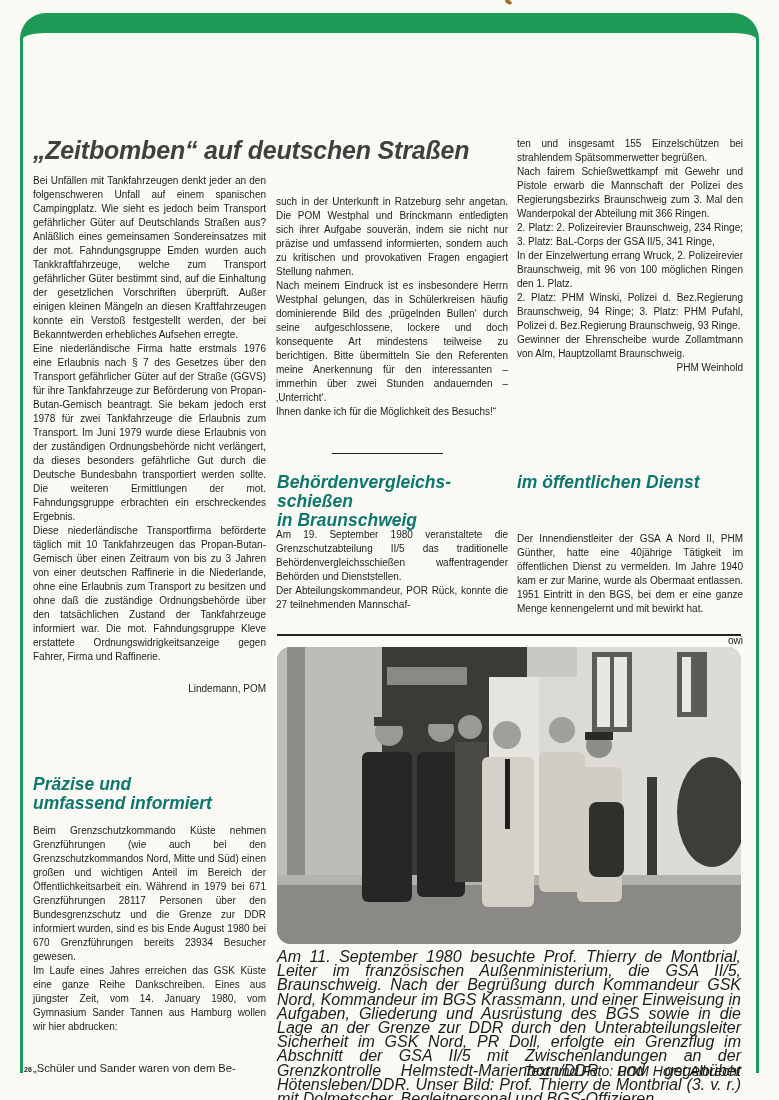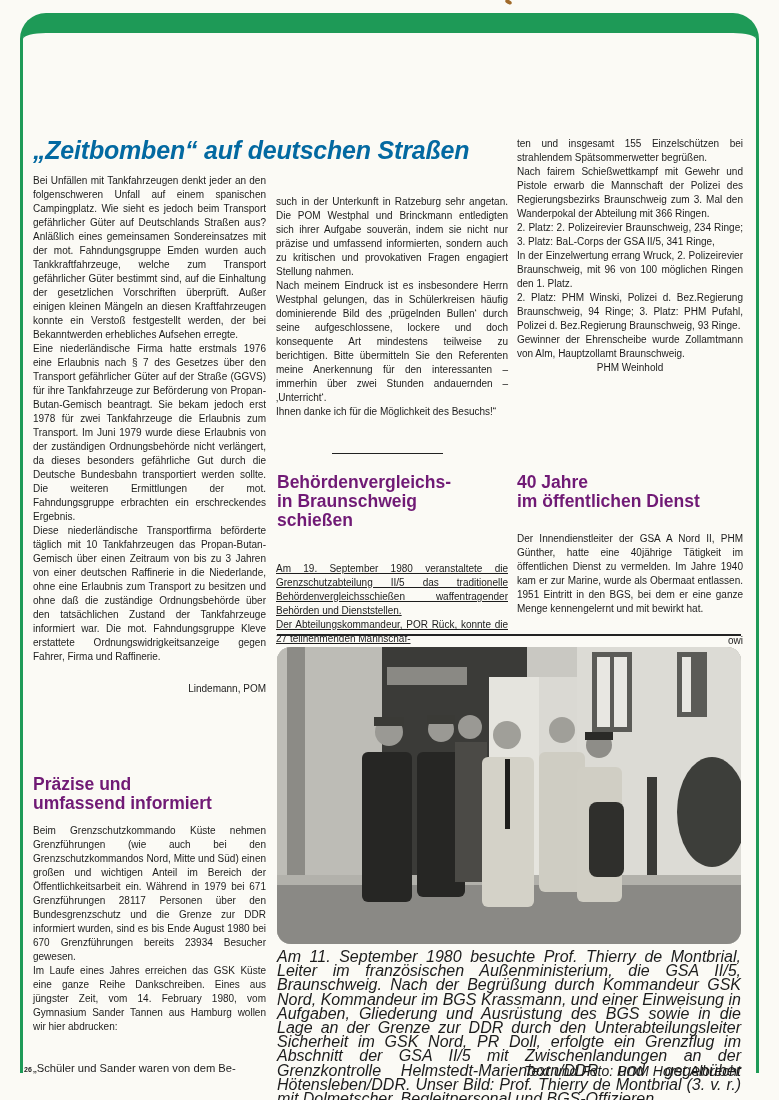--- a/index.html
+++ b/index.html
@@ -16,30 +16,30 @@
     border-top: 20px solid #1e9a57;
     border-radius: 26px 26px 0 0;
     box-sizing: border-box;
   }
   .stain { position: absolute; left: 505px; top: 0px; width: 7px; height: 4px; background: #a06a2a; border-radius: 50%; transform: rotate(25deg); }
   .col { position: absolute; font-size: 10px; line-height: 14px; text-align: justify; }
   .col p { margin: 0; }
   .c1 { left: 33px; top: 174px; width: 233px; }
   .c2 { left: 276px; top: 170px; width: 232px; margin-top: 25px; }
   .c3 { left: 517px; top: 137px; width: 226px; }
-  .main-title { position: absolute; left: 33px; top: 136px; font-family: "Liberation Sans", sans-serif; font-weight: bold; font-style: italic; font-size: 25px; letter-spacing: -0.2px; color: #0369a1; white-space: nowrap; }
-  .sub-title { position: absolute; font-weight: bold; font-size: 17.5px; line-height: 19px; color: #701a75; }
+  .main-title { position: absolute; left: 33px; top: 136px; font-family: "Liberation Sans", sans-serif; font-weight: bold; font-style: italic; font-size: 25px; letter-spacing: -0.2px; color: #404040; white-space: nowrap; }
+  .sub-title { position: absolute; font-weight: bold; font-style: italic; font-size: 17.5px; line-height: 19px; color: #0f766e; }
   .h-praez { left: 33px; top: 775px; width: 233px; }
   .h-beh { left: 277px; top: 473px; width: 230px; }
   .h-40 { left: 517px; top: 473px; width: 230px; }
-  .sig { text-align: center; }
+  .sig { text-align: right; }
   .inline-sig { display: inline-block; float: right; margin-top: 32px; }
   .rule-short { position: absolute; left: 332px; top: 453px; width: 111px; border-top: 1px solid #222; }
   .rule-photo { position: absolute; left: 277px; top: 634px; width: 464px; border-top: 2px solid #222; }
-  .c2b { left: 276px; top: 562px; width: 232px; text-decoration: underline; }
+  .c2b { left: 276px; top: 528px; width: 232px; }
   .c3b { left: 517px; top: 532px; width: 226px; }
   .photo {
     position: absolute; left: 277px; top: 647px; width: 464px; height: 297px;
     border-radius: 14px; overflow: hidden; background: #9a9a96;
   }
   .caption { position: absolute; left: 277px; top: 950px; width: 464px; font-style: italic; font-size: 16px; line-height: 14.2px; text-align: justify; }
   .caption-credit { position: absolute; left: 277px; top: 1063px; width: 464px; font-style: italic; font-size: 14px; text-align: right; }
   .page-num { position: absolute; left: 24px; top: 1066px; font-size: 7px; font-weight: bold; }
   .last-line { position: absolute; left: 33px; top: 1062px; width: 233px; font-size: 11.2px; }
 </style>
@@ -57,54 +57,53 @@
   <p><span>Diese niederländische Transportfirma beförderte täglich mit 10 Tankfahrzeugen das Propan-Butan-Gemisch über einen Zeitraum von bis zu 3 Jahren von einer deutschen Raffinerie in die Niederlande, ohne eine Erlaubnis zum Transport zu besitzen und ohne daß die zuständige Ordnungsbehörde über den tatsächlichen Zustand der Tankfahrzeuge informiert war. Die mot. Fahndungsgruppe Kleve erstattete Ordnungswidrigkeitsanzeige gegen Fahrer, Firma und Raffinerie.</span> <span class="inline-sig">Lindemann, POM</span></p>
 </div>
 
 <div class="sub-title h-praez">
   <div>Präzise und</div>
   <div>umfassend informiert</div>
 </div>
 
 <div class="col c1" style="top:824px">
   <p>Beim Grenzschutzkommando Küste nehmen Grenzführungen (wie auch bei den Grenzschutzkommandos Nord, Mitte und Süd) einen großen und wichtigen Anteil im Bereich der Öffentlichkeitsarbeit ein. Während in 1979 bei 671 Grenzführungen 28117 Personen über den Bundesgrenzschutz und die Grenze zur DDR informiert wurden, sind es bis Ende August 1980 bei 670 Grenzführungen bereits 23934 Besucher gewesen.</p>
-  <p>Im Laufe eines Jahres erreichen das GSK Küste eine ganze Reihe Dankschreiben. Eines aus jüngster Zeit, vom 14. February 1980, vom Gymnasium Sander Tannen aus Hamburg wollen wir hier abdrucken:</p>
+  <p>Im Laufe eines Jahres erreichen das GSK Küste eine ganze Reihe Dankschreiben. Eines aus jüngster Zeit, vom 14. January 1980, vom Gymnasium Sander Tannen aus Hamburg wollen wir hier abdrucken:</p>
 </div>
 <div class="last-line">„Schüler und Sander waren von dem Be-</div>
 <div class="page-num">26</div>
 
 <div class="col c2">
   <p>such in der Unterkunft in Ratzeburg sehr angetan. Die POM Westphal und Brinckmann entledigten sich ihrer Aufgabe souverän, indem sie nicht nur präzise und umfassend informierten, sondern auch zu kritischen und provokativen Fragen engagiert Stellung nahmen.</p>
   <p>Nach meinem Eindruck ist es insbesondere Herrn Westphal gelungen, das in Schülerkreisen häufig dominierende Bild des ‚prügelnden Bullen‘ durch seine aufgeschlossene, lockere und doch konsequente Art mindestens teilweise zu berichtigen. Bitte übermitteln Sie den Referenten meine Anerkennung für den interessanten – immerhin über zwei Stunden andauernden – ‚Unterricht‘.</p>
   <p>Ihnen danke ich für die Möglichkeit des Besuchs!“</p>
 </div>
 <div class="rule-short"></div>
 
 <div class="sub-title h-beh">
   <div>Behördenvergleichs-</div>
+  <div>schießen</div>
   <div>in Braunschweig</div>
-  <div>schießen</div>
 </div>
 <div class="col c2b">
   <p>Am 19. September 1980 veranstaltete die Grenzschutzabteilung II/5 das traditionelle Behördenvergleichsschießen waffentragender Behörden und Dienststellen.</p>
   <p>Der Abteilungskommandeur, POR Rück, konnte die 27 teilnehmenden Mannschaf-</p>
 </div>
 
 <div class="col c3">
   <p>ten und insgesamt 155 Einzelschützen bei strahlendem Spätsommerwetter begrüßen.</p>
   <p>Nach fairem Schießwettkampf mit Gewehr und Pistole erwarb die Mannschaft der Polizei des Regierungsbezirks Braunschweig zum 3. Mal den Wanderpokal der Abteilung mit 366 Ringen.</p>
   <p>2. Platz: 2. Polizeirevier Braunschweig, 234 Ringe; 3. Platz: BaL-Corps der GSA II/5, 341 Ringe,</p>
   <p>In der Einzelwertung errang Wruck, 2. Polizeirevier Braunschweig, mit 96 von 100 möglichen Ringen den 1. Platz.</p>
   <p>2. Platz: PHM Winski, Polizei d. Bez.Regierung Braunschweig, 94 Ringe; 3. Platz: PHM Pufahl, Polizei d. Bez.Regierung Braunschweig, 93 Ringe.</p>
   <p>Gewinner der Ehrenscheibe wurde Zollamtmann von Alm, Hauptzollamt Braunschweig.</p>
   <p class="sig">PHM Weinhold</p>
 </div>
 
 <div class="sub-title h-40">
-  <div>40 Jahre</div>
   <div>im öffentlichen Dienst</div>
 </div>
 <div class="col c3b">
   <p><span>Der Innendienstleiter der GSA A Nord II, PHM Günther, hatte eine 40jährige Tätigkeit im öffentlichen Dienst zu vermelden. Im Jahre 1940 kam er zur Marine, wurde als Obermaat entlassen. 1951 Eintritt in den BGS, bei dem er eine ganze Menge kennengelernt und mit bewirkt hat.</span> <span class="inline-sig">owi</span></p>
 </div>
 
 <div class="rule-photo"></div>
 
 <div class="photo">
   <svg width="464" height="297" viewBox="0 0 464 297">

